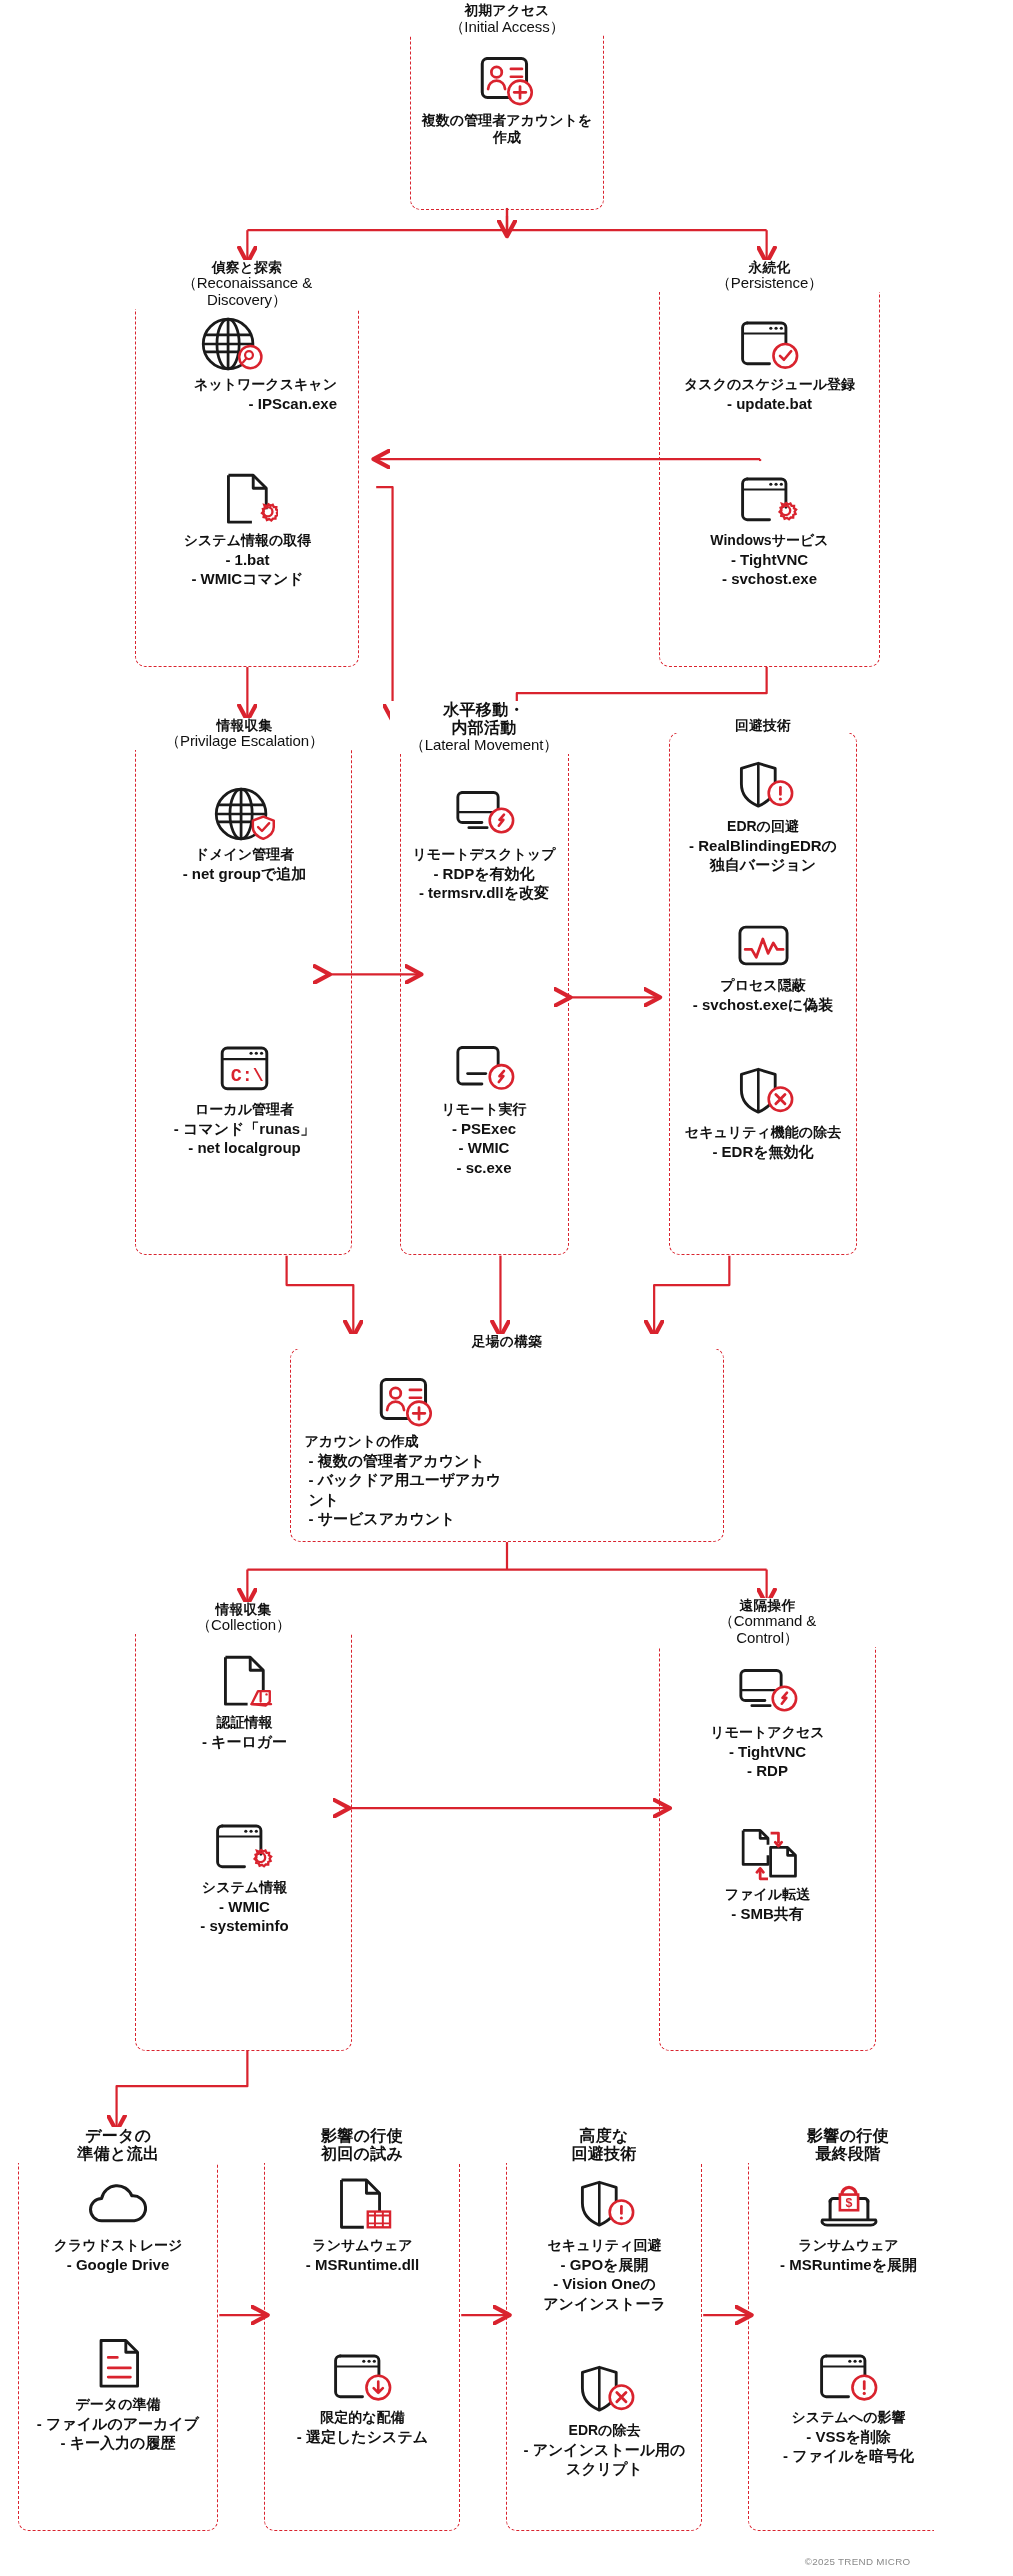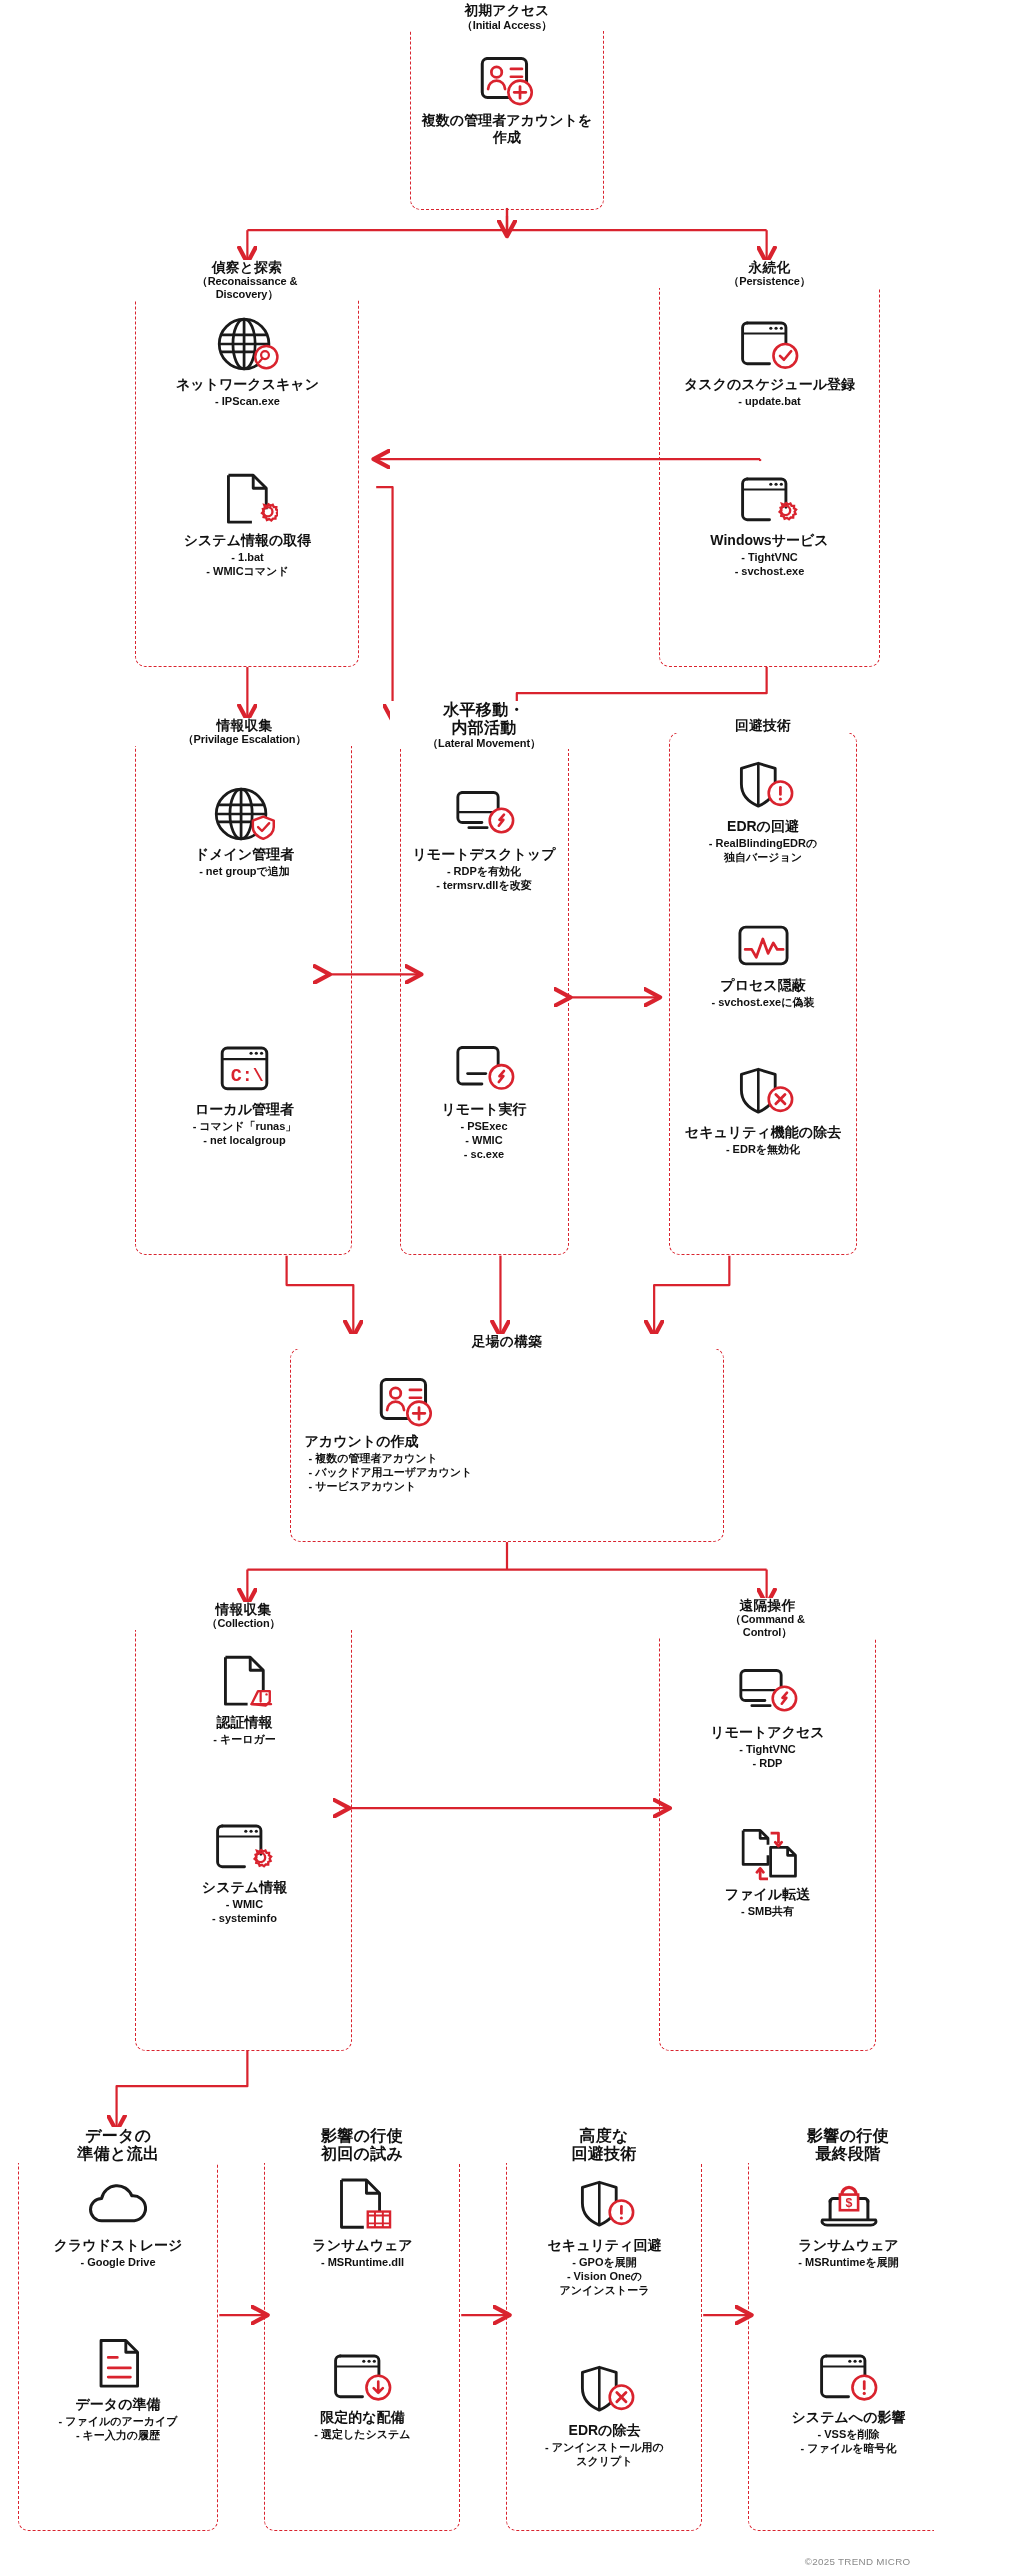--- a/index.html
+++ b/index.html
@@ -29,21 +29,21 @@
     line-height:1.12;
     font-weight:700;
     color:#111111;
     background:#ffffff;
     padding:0 3.9px;
     box-sizing:border-box;
     z-index:6;
   }
   .stage-title .jp{display:block;font-size:13.7px;letter-spacing:0.3px;}
   .stage-title .jp.small{font-size:16px;}
-  .stage-title .en{display:block;font-size:11px;font-weight:700;letter-spacing:-0.1px;}
+  .stage-title .en{display:block;font-size:15px;font-weight:400;letter-spacing:-0.1px;}
   
   .item{
     position:absolute;
     text-align:center;
     box-sizing:border-box;
   }
   .item .icon{
     height:58px;
     display:flex;
     align-items:center;
@@ -51,21 +51,21 @@
     margin-bottom:2.6px;
   }
   .item .caption{
     font-size:14px;
     font-weight:700;
     color:#111111;
     line-height:1.25;
     letter-spacing:0px;
   }
   .item .bullets{
-    font-size:11px;
+    font-size:15px;
     font-weight:700;
     color:#111111;
     line-height:1.3;
     margin-top:0.7px;
     letter-spacing:0px;
   }
   .item .bullets div{white-space:nowrap;}
   .item.wide .bullets div{white-space:normal;}
   
   .conn{position:absolute;z-index:2;}
@@ -163,21 +163,21 @@
       <div>作成</div>
     </div>
   </div>
 
   <div class="stage" style="left:135px;top:275px;width:224px;height:392px;"></div>
   <div class="stage-title" style="left:135px;top:260px;width:224px;">
     <span class="jp">偵察と探索</span>
     <span class="en">（Reconaissance &amp;</span>
     <span class="en">Discovery）</span>
   </div>
-  <div class="item" style="left:142px;top:315px;width:211px;">
+  <div class="item" style="left:126px;top:315px;width:211px;text-align:right;">
     <div class="icon">
       <svg width="68" height="58" viewBox="0 0 104 88">
         <ellipse cx="46" cy="44" rx="38" ry="38" fill="none" stroke="#1a1a1a" stroke-width="4.2"></ellipse>
         <ellipse cx="46" cy="44" rx="17" ry="38" fill="none" stroke="#1a1a1a" stroke-width="4.2"></ellipse>
         <path d="M46,6 v76" stroke="#1a1a1a" stroke-width="4.2"></path>
         <path d="M11,30 h70 M9,56 h62 M8,44 h76" stroke="#1a1a1a" stroke-width="4.2"></path>
         <circle cx="80" cy="64" r="17" fill="#fff" stroke="#d9232e" stroke-width="3.8"></circle>
         <circle cx="78" cy="61" r="6" fill="none" stroke="#d9232e" stroke-width="3.4"></circle>
         <path d="M74,66 l-5,6" stroke="#d9232e" stroke-width="3.4" stroke-linecap="round"></path>
       </svg>

